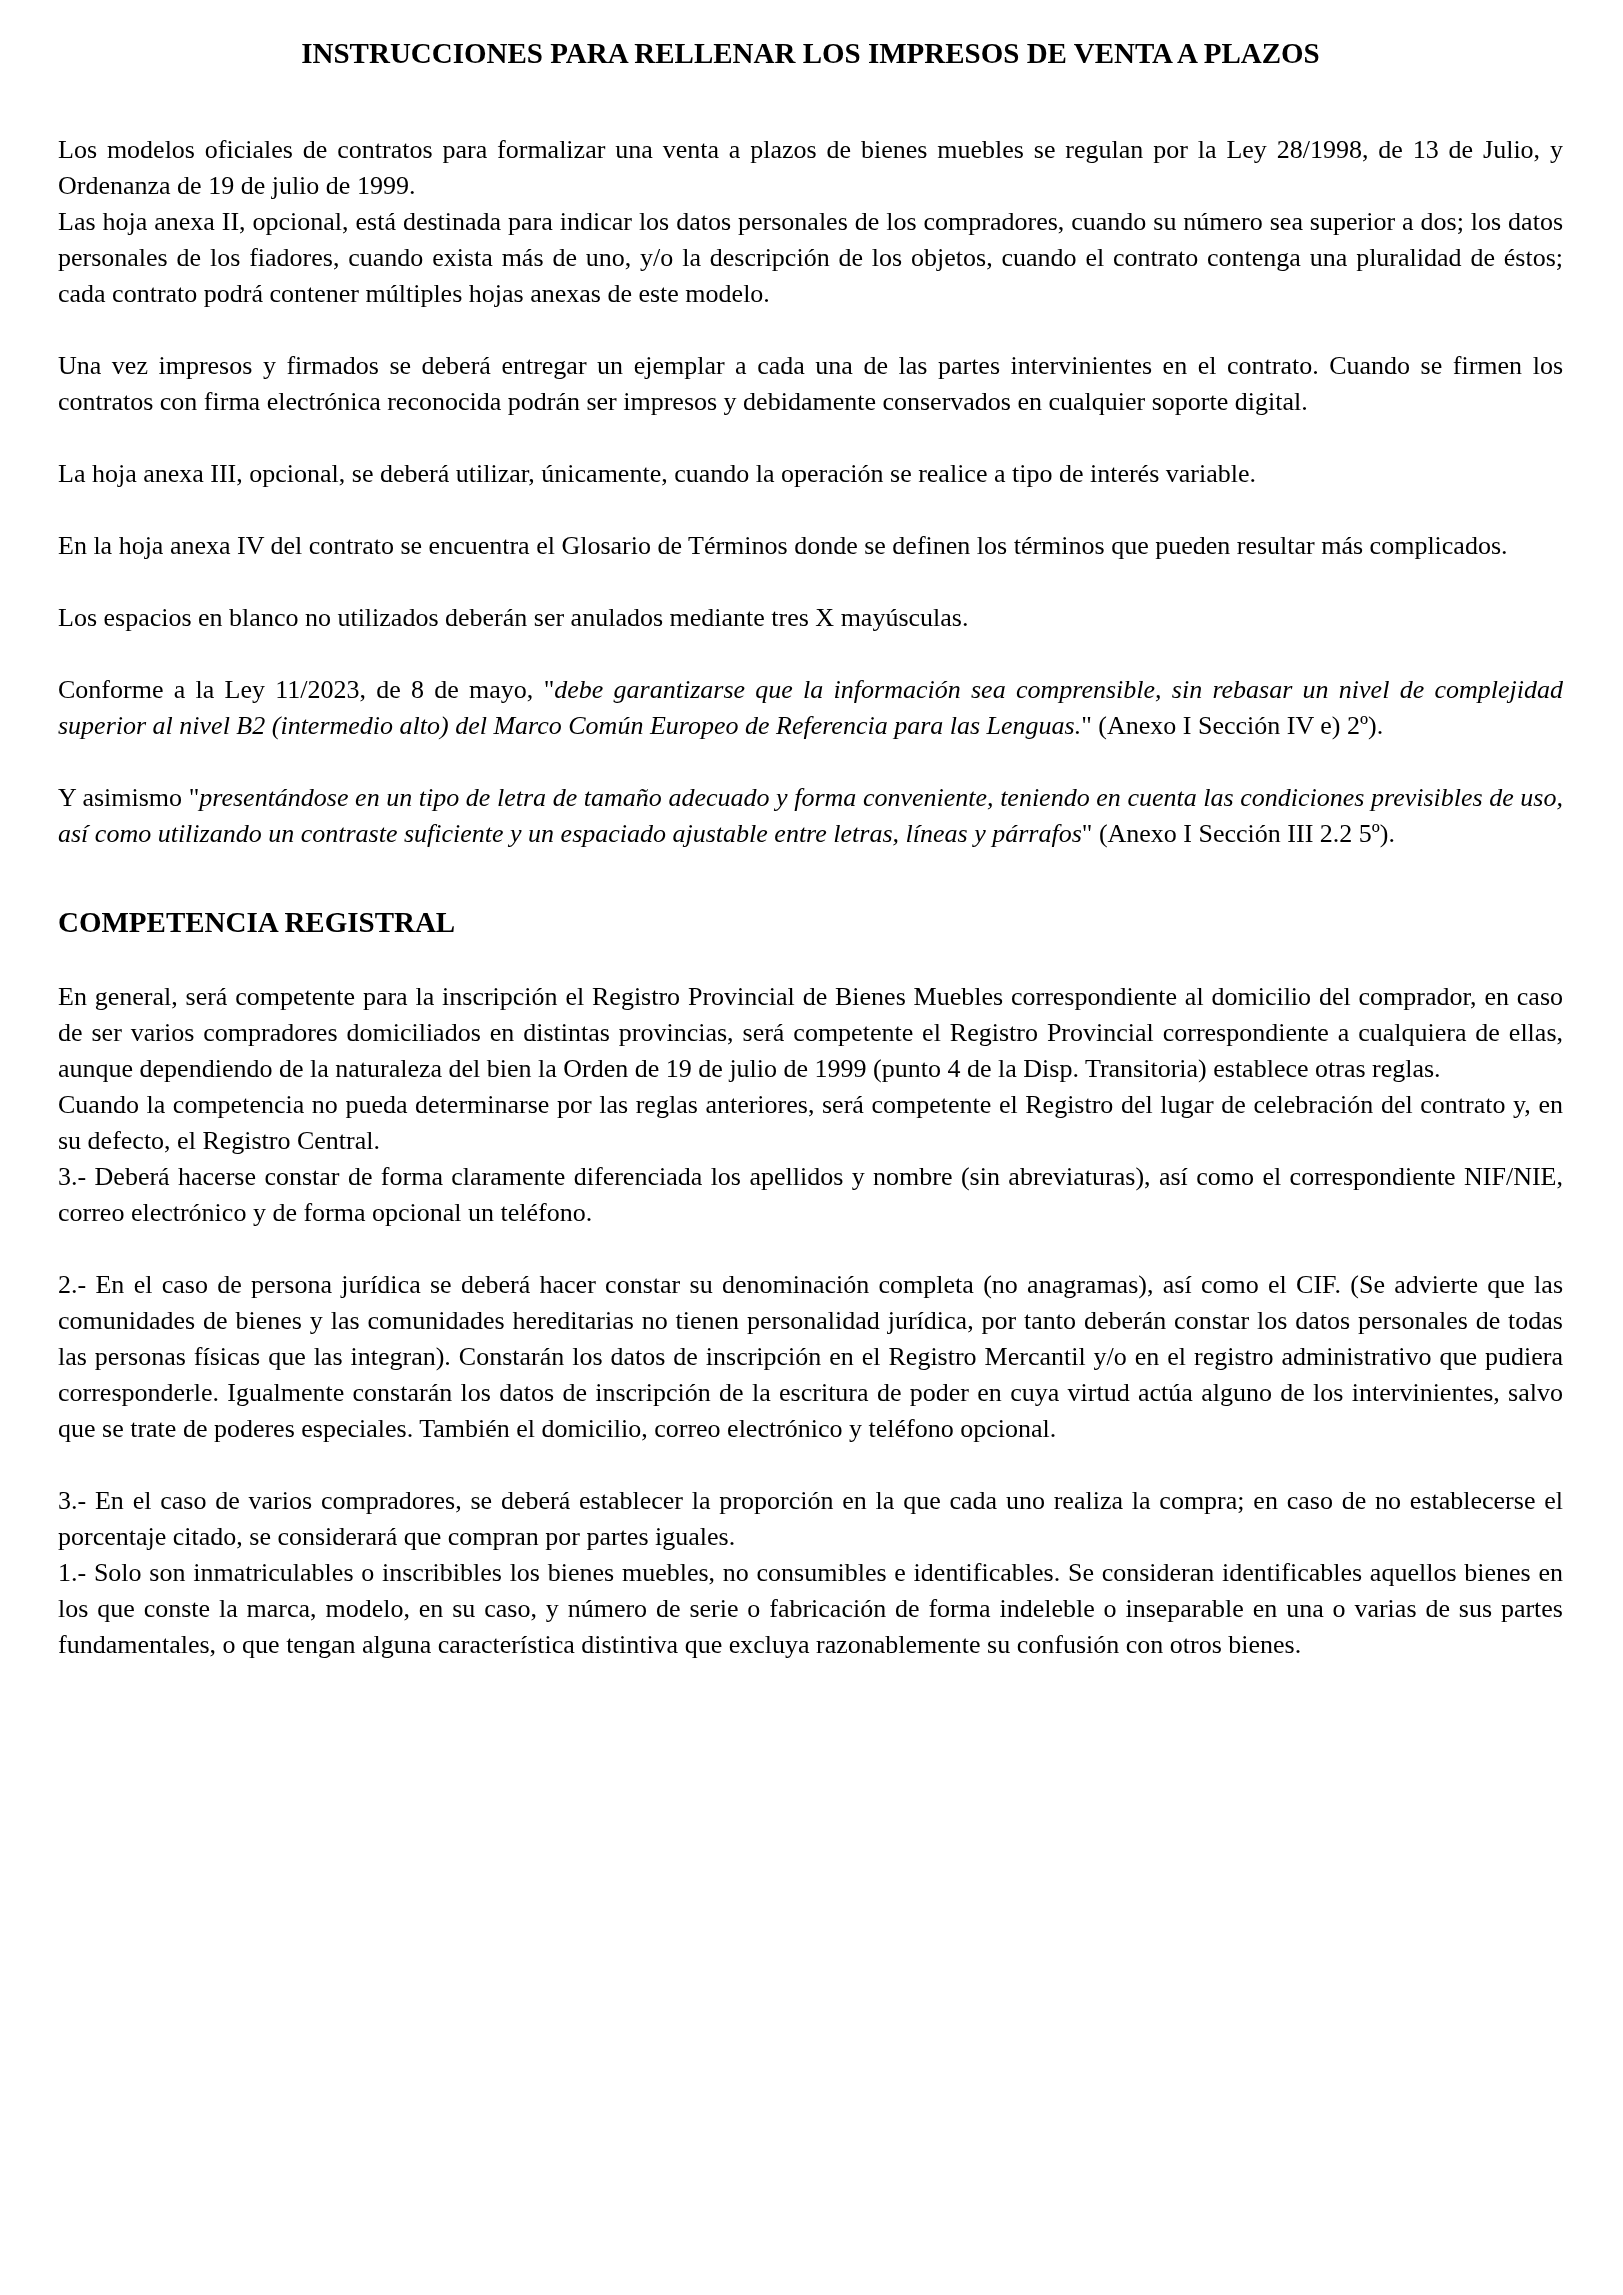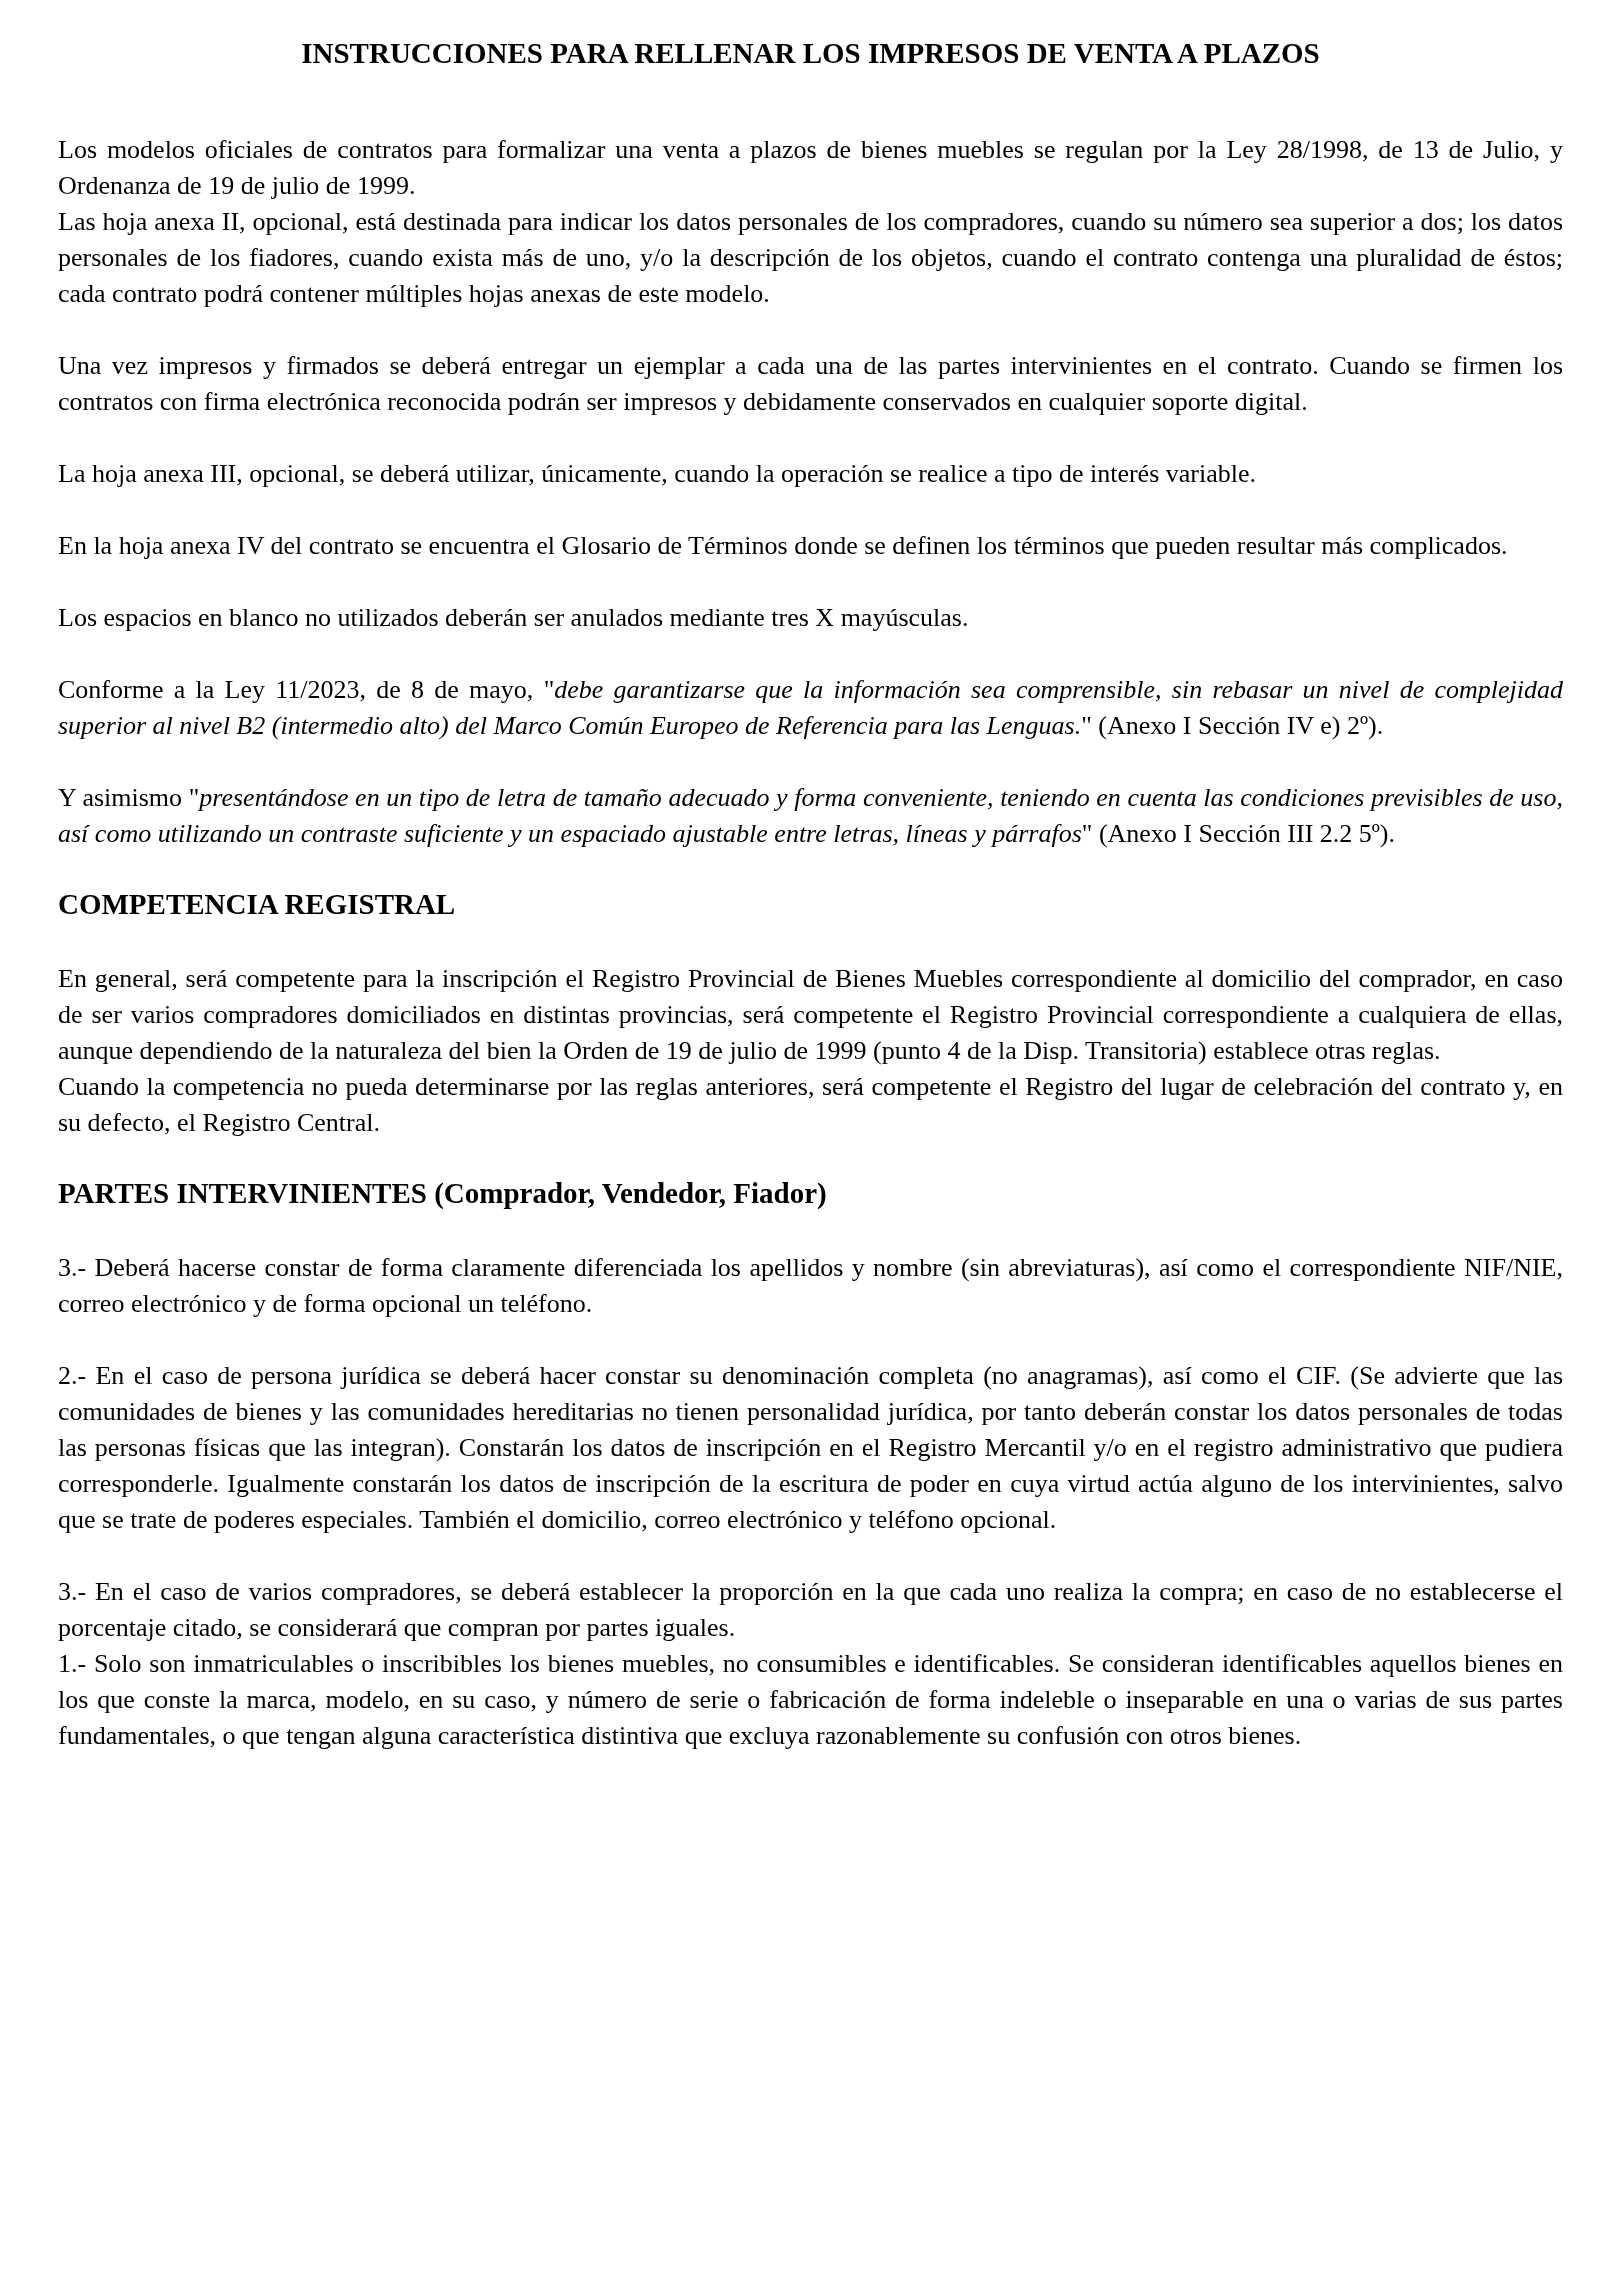--- a/index.html
+++ b/index.html
@@ -31,21 +31,21 @@
     margin: 0;
   }
   p.gap {
     margin-top: 36px;
   }
   h2.section-heading {
     font-size: 29px;
     font-weight: bold;
     line-height: 38px;
     text-align: left;
-    margin: 33px 0 38px 0;
+    margin: 51px 0 38px 0;
   }
   .it {
     font-style: italic;
   }
 </style>
 </head>
 <body>
 
 <div class="page">
 
@@ -66,21 +66,20 @@
   <p class="body-par gap"><span>Conforme a la Ley 11/2023, de 8 de mayo, "</span><span class="it">debe garantizarse que la información sea comprensible, sin rebasar un nivel de complejidad superior al nivel B2 (intermedio alto) del Marco Común Europeo de Referencia para las Lenguas.</span><span>" (Anexo I Sección IV e) 2º).</span></p>
 
   <p class="body-par gap"><span>Y asimismo "</span><span class="it">presentándose en un tipo de letra de tamaño adecuado y forma conveniente, teniendo en cuenta las condiciones previsibles de uso, así como utilizando un contraste suficiente y un espaciado ajustable entre letras, líneas y párrafos</span><span>" (Anexo I Sección III 2.2 5º).</span></p>
 
   <h2 class="section-heading">COMPETENCIA REGISTRAL</h2>
 
   <p class="body-par">En general, será competente para la inscripción el Registro Provincial de Bienes Muebles correspondiente al domicilio del comprador, en caso de ser varios compradores domiciliados en distintas provincias, será competente el Registro Provincial correspondiente a cualquiera de ellas, aunque dependiendo de la naturaleza del bien la Orden de 19 de julio de 1999 (punto 4 de la Disp. Transitoria) establece otras reglas.</p>
 
   <p class="body-par">Cuando la competencia no pueda determinarse por las reglas anteriores, será competente el Registro del lugar de celebración del contrato y, en su defecto, el Registro Central.</p>
 
-  <h2 class="section-heading">PARTES INTERVINIENTES (Comprador, Vendedor, Fiador)</h2>
 
   <p class="body-par">3.- Deberá hacerse constar de forma claramente diferenciada los apellidos y nombre (sin abreviaturas), así como el correspondiente NIF/NIE, correo electrónico y de forma opcional un teléfono.</p>
 
   <p class="body-par gap">2.- En el caso de persona jurídica se deberá hacer constar su denominación completa (no anagramas), así como el CIF. (Se advierte que las comunidades de bienes y las comunidades hereditarias no tienen personalidad jurídica, por tanto deberán constar los datos personales de todas las personas físicas que las integran). Constarán los datos de inscripción en el Registro Mercantil y/o en el registro administrativo que pudiera corresponderle. Igualmente constarán los datos de inscripción de la escritura de poder en cuya virtud actúa alguno de los intervinientes, salvo que se trate de poderes especiales. También el domicilio, correo electrónico y teléfono opcional.</p>
 
   <p class="body-par gap">3.- En el caso de varios compradores, se deberá establecer la proporción en la que cada uno realiza la compra; en caso de no establecerse el porcentaje citado, se considerará que compran por partes iguales.</p>
 
 
   <p class="body-par">1.- Solo son inmatriculables o inscribibles los bienes muebles, no consumibles e identificables. Se consideran identificables aquellos bienes en los que conste la marca, modelo, en su caso, y número de serie o fabricación de forma indeleble o inseparable en una o varias de sus partes fundamentales, o que tengan alguna característica distintiva que excluya razonablemente su confusión con otros bienes.</p>
 

